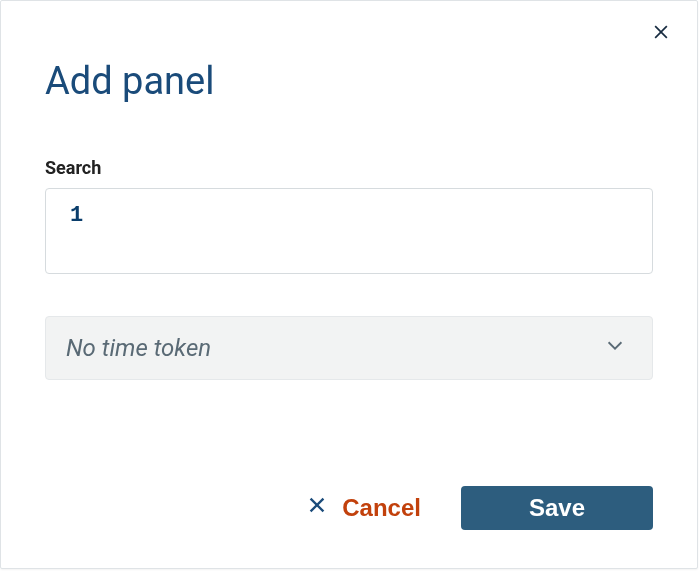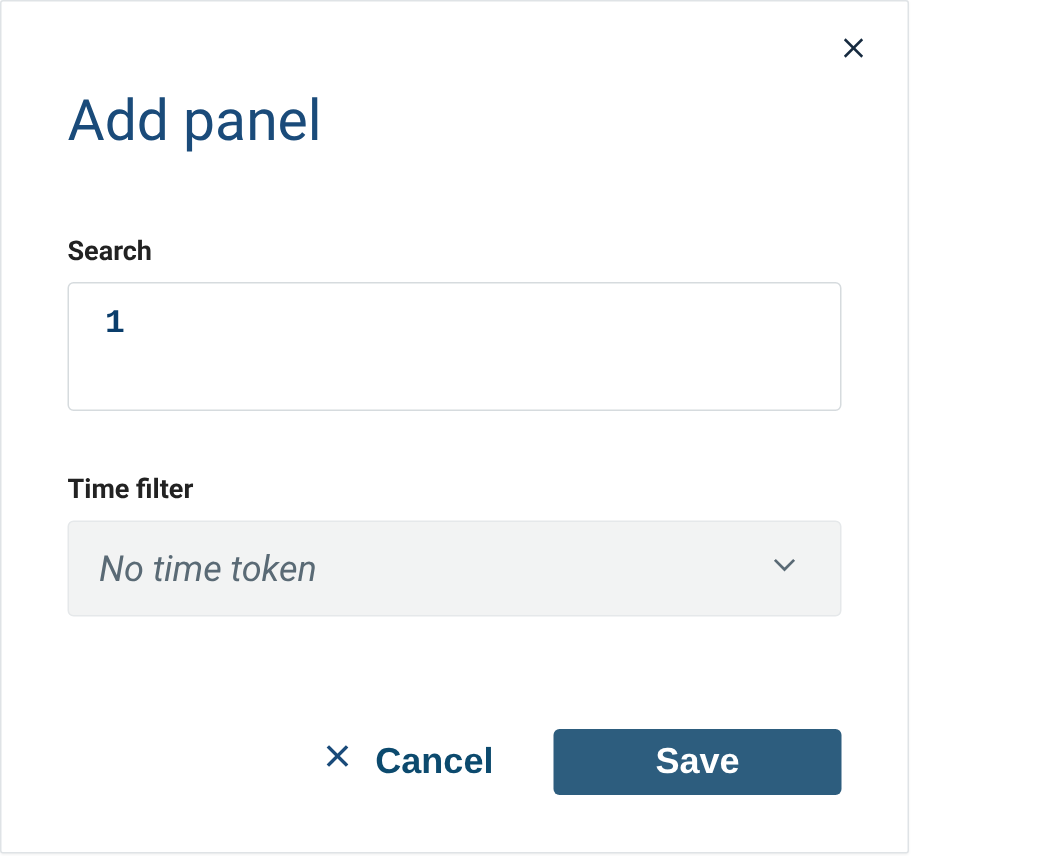--- a/index.html
+++ b/index.html
@@ -8,21 +8,21 @@
       padding: 0;
     }
     body {
       font-family: -apple-system, BlinkMacSystemFont, "Segoe UI", Roboto, "Helvetica Neue", Arial, sans-serif;
       background: #fff;
       width: 700px;
       height: 571px;
       overflow: hidden;
     }
     .dialog {
-      width: 606px;
+      width: 698px;
       height: 569px;
       background: #fff;
       border: 1px solid #dfe3e6;
       border-radius: 2px;
       position: relative;
       padding: 20px 44px 36px 44px;
       box-shadow: 0 1px 2px rgba(0,0,0,0.05);
     }
     .close-btn {
       position: absolute;
@@ -116,21 +116,21 @@
       align-items: center;
       gap: 32px;
     }
     .cancel-btn {
       display: flex;
       align-items: center;
       gap: 14px;
       background: none;
       border: none;
       cursor: pointer;
-      color: #0c4a6e;
+      color: #c2410c;
       font-size: 24px;
       font-weight: 700;
       padding: 10px 8px;
     }
     .cancel-btn svg {
       width: 22px;
       height: 22px;
       stroke: #1a4b7a;
       stroke-width: 2.5;
     }
@@ -160,21 +160,20 @@
   </button>
 
   <h1 class="title">Add panel</h1>
 
   <div>
     <label class="field-label">Search</label>
     <textarea class="search-input" style="">1</textarea>
   </div>
 
   <div class="time-block">
-    <label class="field-label">Time filter</label>
     <div class="select-wrap">
       <span>No time token</span>
       <span class="select-chevron">
         <svg viewBox="0 0 24 24">
           <polyline points="5 9 12 16 19 9"></polyline>
         </svg>
       </span>
     </div>
   </div>
 

